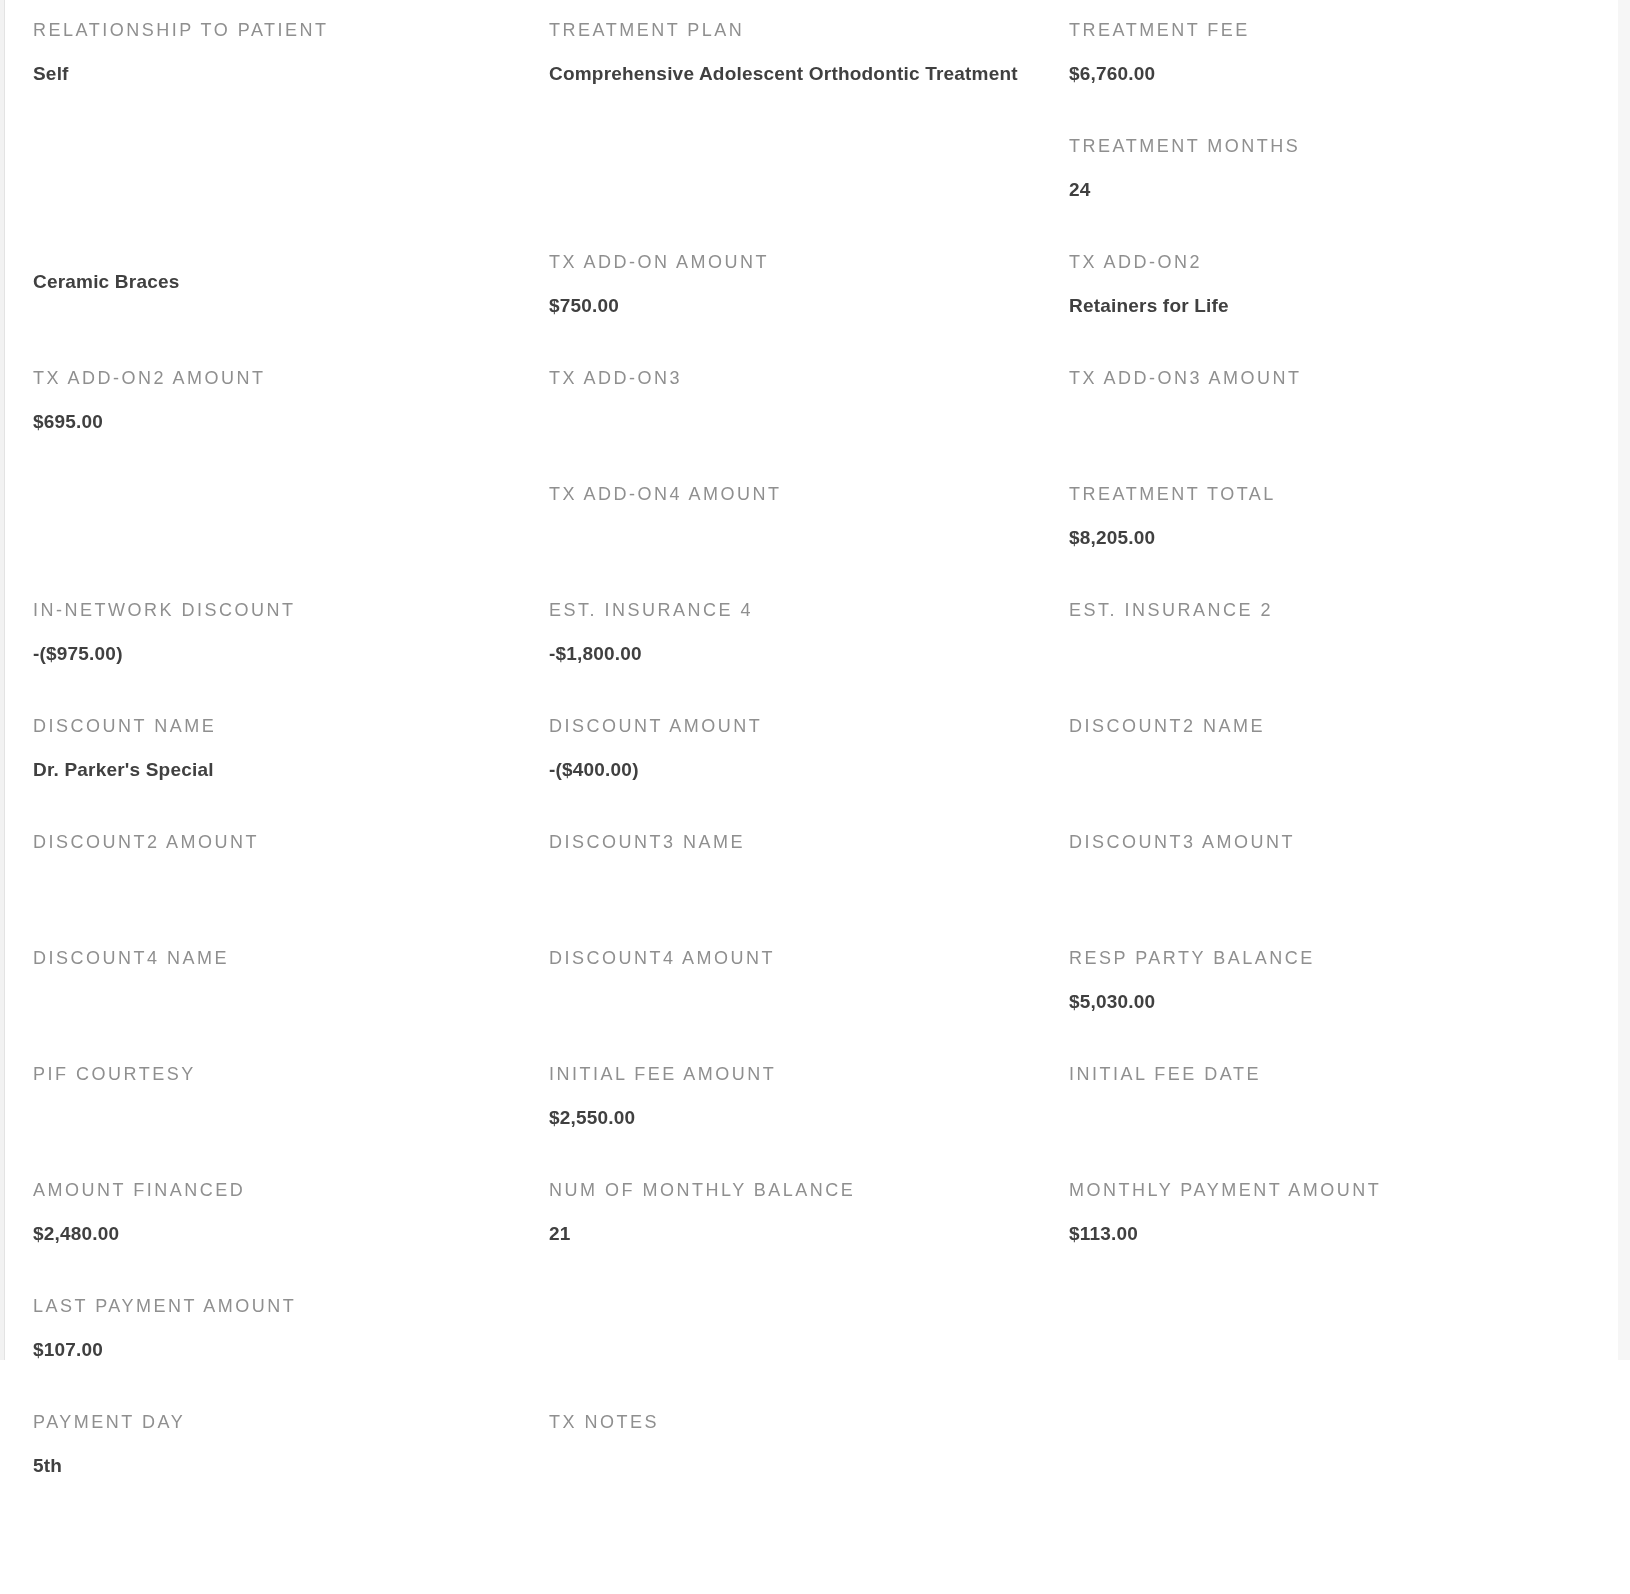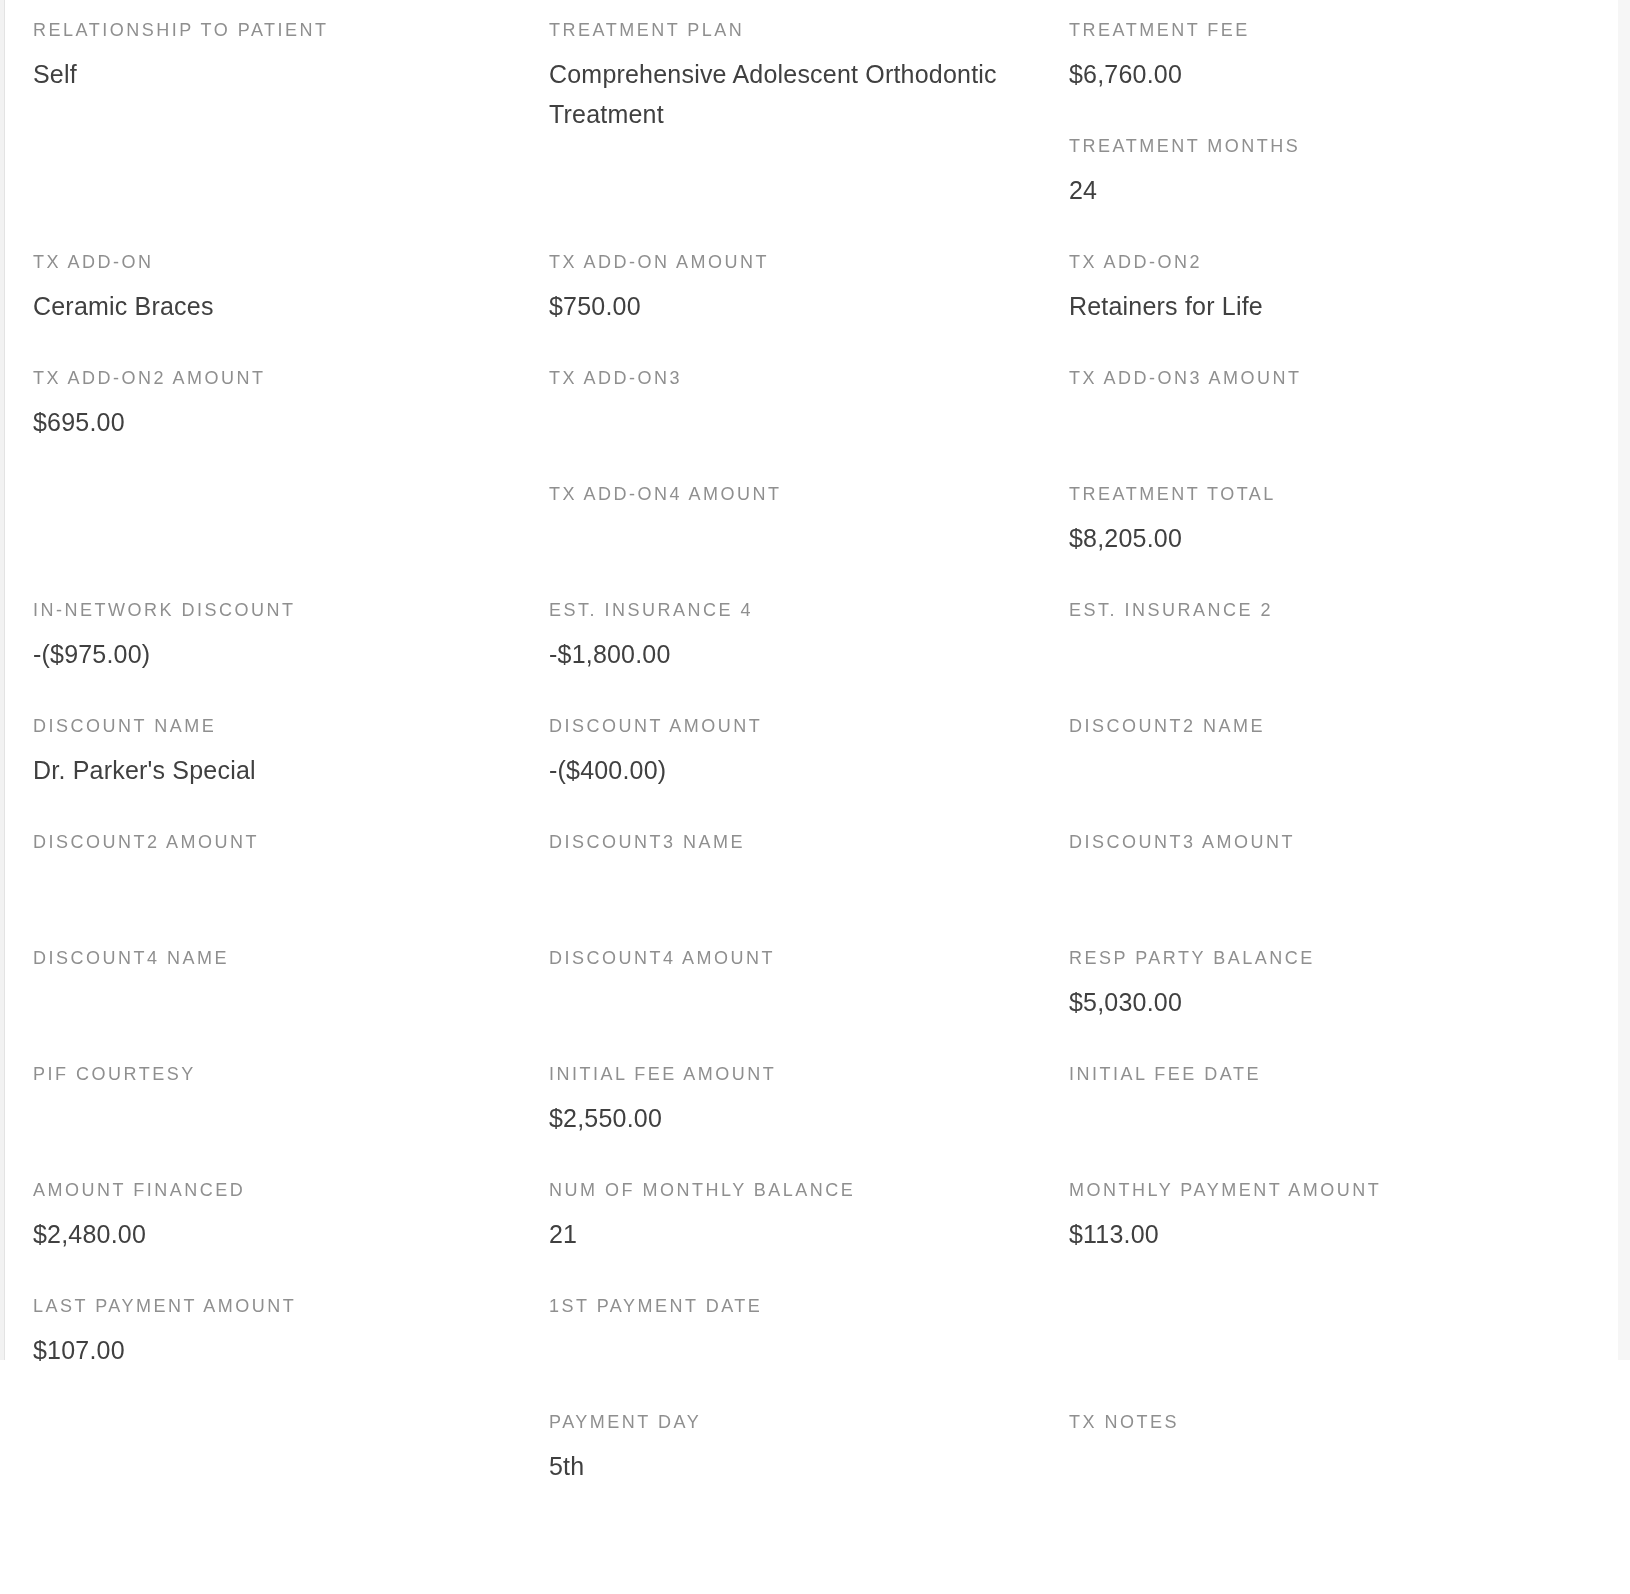--- a/index.html
+++ b/index.html
@@ -54,25 +54,25 @@
   .field-label {
     font-size: 18px;
     line-height: 24px;
     letter-spacing: 2.5px;
     color: #8f8f8f;
     font-weight: 400;
     white-space: nowrap;
   }
   .field-value {
     margin-top: 12px;
-    font-size: 25px;
+    font-size: 19px;
     line-height: 40px;
     letter-spacing: 0.2px;
     color: #404040;
-    font-weight: 400;
+    font-weight: 700;
   }
   .field-value:empty { display: none; }
 </style>
 </head>
 <body>
 
 <div class="viewport">
   <div class="left-strip"></div>
   <div class="right-band"></div>
 
@@ -93,21 +93,20 @@
         <div class="field-label">TREATMENT FEE</div>
         <div class="field-value">$6,760.00</div>
       </div>
 
       <div class="field">
         <div class="field-label">TREATMENT MONTHS</div>
         <div class="field-value">24</div>
       </div>
 
       <div class="field">
-        <div class="field-label">TX ADD-ON</div>
         <div class="field-value">Ceramic Braces</div>
       </div>
 
       <div class="field">
         <div class="field-label">TX ADD-ON AMOUNT</div>
         <div class="field-value">$750.00</div>
       </div>
 
       <div class="field">
         <div class="field-label">TX ADD-ON2</div>
@@ -230,24 +229,20 @@
       <div class="field">
         <div class="field-label">MONTHLY PAYMENT AMOUNT</div>
         <div class="field-value">$113.00</div>
       </div>
 
       <div class="field">
         <div class="field-label">LAST PAYMENT AMOUNT</div>
         <div class="field-value">$107.00</div>
       </div>
 
-      <div class="field">
-        <div class="field-label">1ST PAYMENT DATE</div>
-
-      </div>
 
       <div class="field"></div>
       <div class="field"></div>
 
       <div class="field">
         <div class="field-label">PAYMENT DAY</div>
         <div class="field-value">5th</div>
       </div>
 
       <div class="field">

